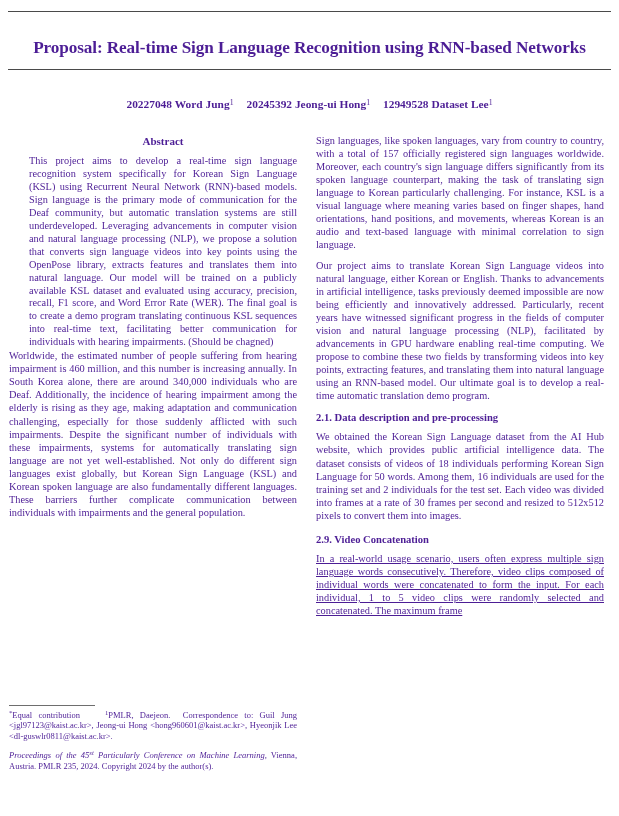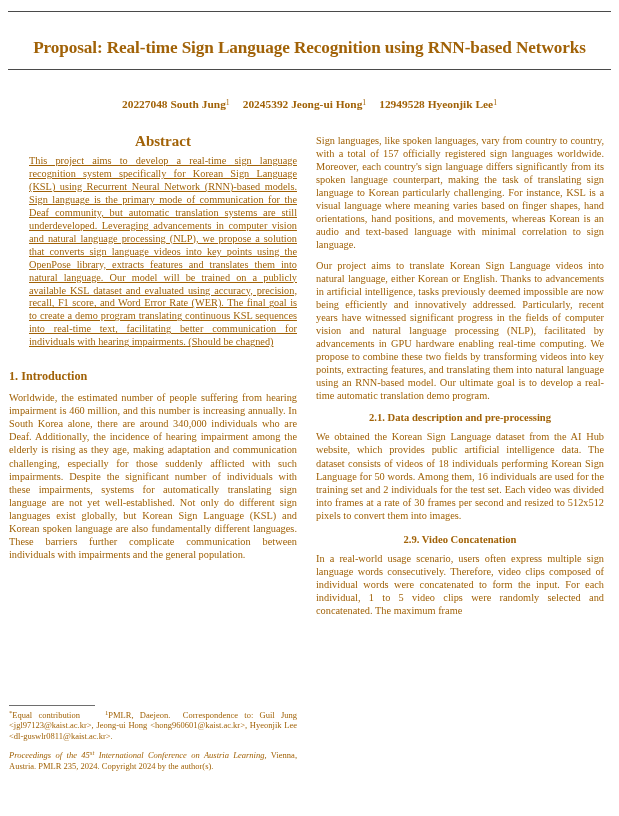--- a/index.html
+++ b/index.html
@@ -7,21 +7,21 @@
     padding: 0;
     background: #ffffff;
   }
   .page {
     position: relative;
     width: 619px;
     height: 816px;
     background: #ffffff;
     overflow: hidden;
     font-family: "Liberation Serif", "DejaVu Serif", serif;
-    color: #a16207;
+    color: #4c1d95;
   }
 
   
   .rule-top {
     position: absolute;
     left: 8px;
     top: 11px;
     width: 603px;
     height: 0;
     border-top: 1.6px solid #4a4a4a;
@@ -87,56 +87,56 @@
   .col-left  { left: 9px;   }
   .col-right { left: 316px; }
 
   
   .abstract-wrap {
     margin-left: 20px;
     width: 268px;
   }
   .abstract-heading {
     text-align: center;
-    font-size: 15px;
+    font-size: 11px;
     font-weight: bold;
     margin: 0 0 6px 0;
     line-height: 15px;
   }
   .abstract-body {
     text-align: justify;
     margin: 0;
     font-size: 10.3px;
     line-height: 12.95px;
-    text-decoration: underline;
   }
 
   p.para {
     margin: 0 0 7.5px 0;
   }
   p.para.tight {
     margin-bottom: 0;
+    text-decoration: underline;
   }
 
   h2.sec {
     font-size: 12.2px;
     font-weight: bold;
     margin: 14px 0 7px 0;
     line-height: 15px;
     text-align: left;
   }
   h2.sec.first {
     margin-top: 20px;
   }
   h3.subsec {
     font-size: 10.6px;
     font-weight: bold;
     margin: 11px 0 6px 0;
     line-height: 13px;
-    text-align: center;
+    text-align: left;
   }
   h3.subsec.first-sub {
     margin-top: 9px;
   }
 
   
   .footnote {
     position: absolute;
     left: 9px;
     top: 705px;
@@ -175,31 +175,30 @@
 
 <div class="page">
 
   <div class="rule-top"></div>
 
   <h1 class="paper-title">Proposal: Real-time Sign Language Recognition using RNN-based Networks</h1>
 
   <div class="rule-bottom"></div>
 
   <div class="authors">
-    <span class="author"><span>20227048</span>&nbsp;<span>South Jung</span><sup>1</sup></span><span class="gap"></span><span class="author"><span>20245392</span>&nbsp;<span>Jeong-ui Hong</span><sup>1</sup></span><span class="gap"></span><span class="author"><span>12949528</span>&nbsp;<span>Hyeonjik Lee</span><sup>1</sup></span>
+    <span class="author"><span>20227048</span>&nbsp;<span>Word Jung</span><sup>1</sup></span><span class="gap"></span><span class="author"><span>20245392</span>&nbsp;<span>Jeong-ui Hong</span><sup>1</sup></span><span class="gap"></span><span class="author"><span>12949528</span>&nbsp;<span>Dataset Lee</span><sup>1</sup></span>
   </div>
 
   <div class="col col-left">
 
     <div class="abstract-wrap">
       <div class="abstract-heading">Abstract</div>
       <p class="abstract-body">This project aims to develop a real-time sign language recognition system specifically for Korean Sign Language (KSL) using Recurrent Neural Network (RNN)-based models. Sign language is the primary mode of communication for the Deaf community, but automatic translation systems are still underdeveloped. Leveraging advancements in computer vision and natural language processing (NLP), we propose a solution that converts sign language videos into key points using the OpenPose library, extracts features and translates them into natural language. Our model will be trained on a publicly available KSL dataset and evaluated using accuracy, precision, recall, F1 score, and Word Error Rate (WER). The final goal is to create a demo program translating continuous KSL sequences into real-time text, facilitating better communication for individuals with hearing impairments. (Should be chagned)</p>
     </div>
 
-    <h2 class="sec first">1. Introduction</h2>
 
     <p class="para">Worldwide, the estimated number of people suffering from hearing impairment is 460 million, and this number is increasing annually. In South Korea alone, there are around 340,000 individuals who are Deaf. Additionally, the incidence of hearing impairment among the elderly is rising as they age, making adaptation and communication challenging, especially for those suddenly afflicted with such impairments. Despite the significant number of individuals with these impairments, systems for automatically translating sign language are not yet well-established. Not only do different sign languages exist globally, but Korean Sign Language (KSL) and Korean spoken language are also fundamentally different languages. These barriers further complicate communication between individuals with impairments and the general population.</p>
 
   </div>
 
   <div class="col col-right">
 
 
     <p class="para">Sign languages, like spoken languages, vary from country to country, with a total of 157 officially registered sign languages worldwide. Moreover, each country's sign language differs significantly from its spoken language counterpart, making the task of translating sign language to Korean particularly challenging. For instance, KSL is a visual language where meaning varies based on finger shapes, hand orientations, hand positions, and movements, whereas Korean is an audio and text-based language with minimal correlation to sign language.</p>
 
@@ -213,17 +212,17 @@
     <p class="para tight">In a real-world usage scenario, users often express multiple sign language words consecutively. Therefore, video clips composed of individual words were concatenated to form the input. For each individual, 1 to 5 video clips were randomly selected and concatenated. The maximum frame</p>
 
   </div>
 
   <div class="footnote">
     <div class="footnote-rule"></div>
     <div class="fn-block">
       <p><sup>*</sup><span>Equal contribution</span>&nbsp;&nbsp;&nbsp;&nbsp;<sup>1</sup><span>PMLR, Daejeon.</span>&nbsp;&nbsp;<span>Correspondence to: Guil Jung &lt;jgl97123@kaist.ac.kr&gt;, Jeong-ui Hong &lt;hong960601@kaist.ac.kr&gt;, Hyeonjik Lee &lt;dl-guswlr0811@kaist.ac.kr&gt;.</span></p>
     </div>
     <div class="proceedings">
-      <p><i>Proceedings of the 45</i><i><sup>st</sup></i><i> International Conference on Austria Learning</i><span>, Vienna, Austria. PMLR 235, 2024. Copyright 2024 by the author(s).</span></p>
+      <p><i>Proceedings of the 45</i><i><sup>st</sup></i><i> Particularly Conference on Machine Learning</i><span>, Vienna, Austria. PMLR 235, 2024. Copyright 2024 by the author(s).</span></p>
     </div>
   </div>
 
 </div>
 
 </body></html>

